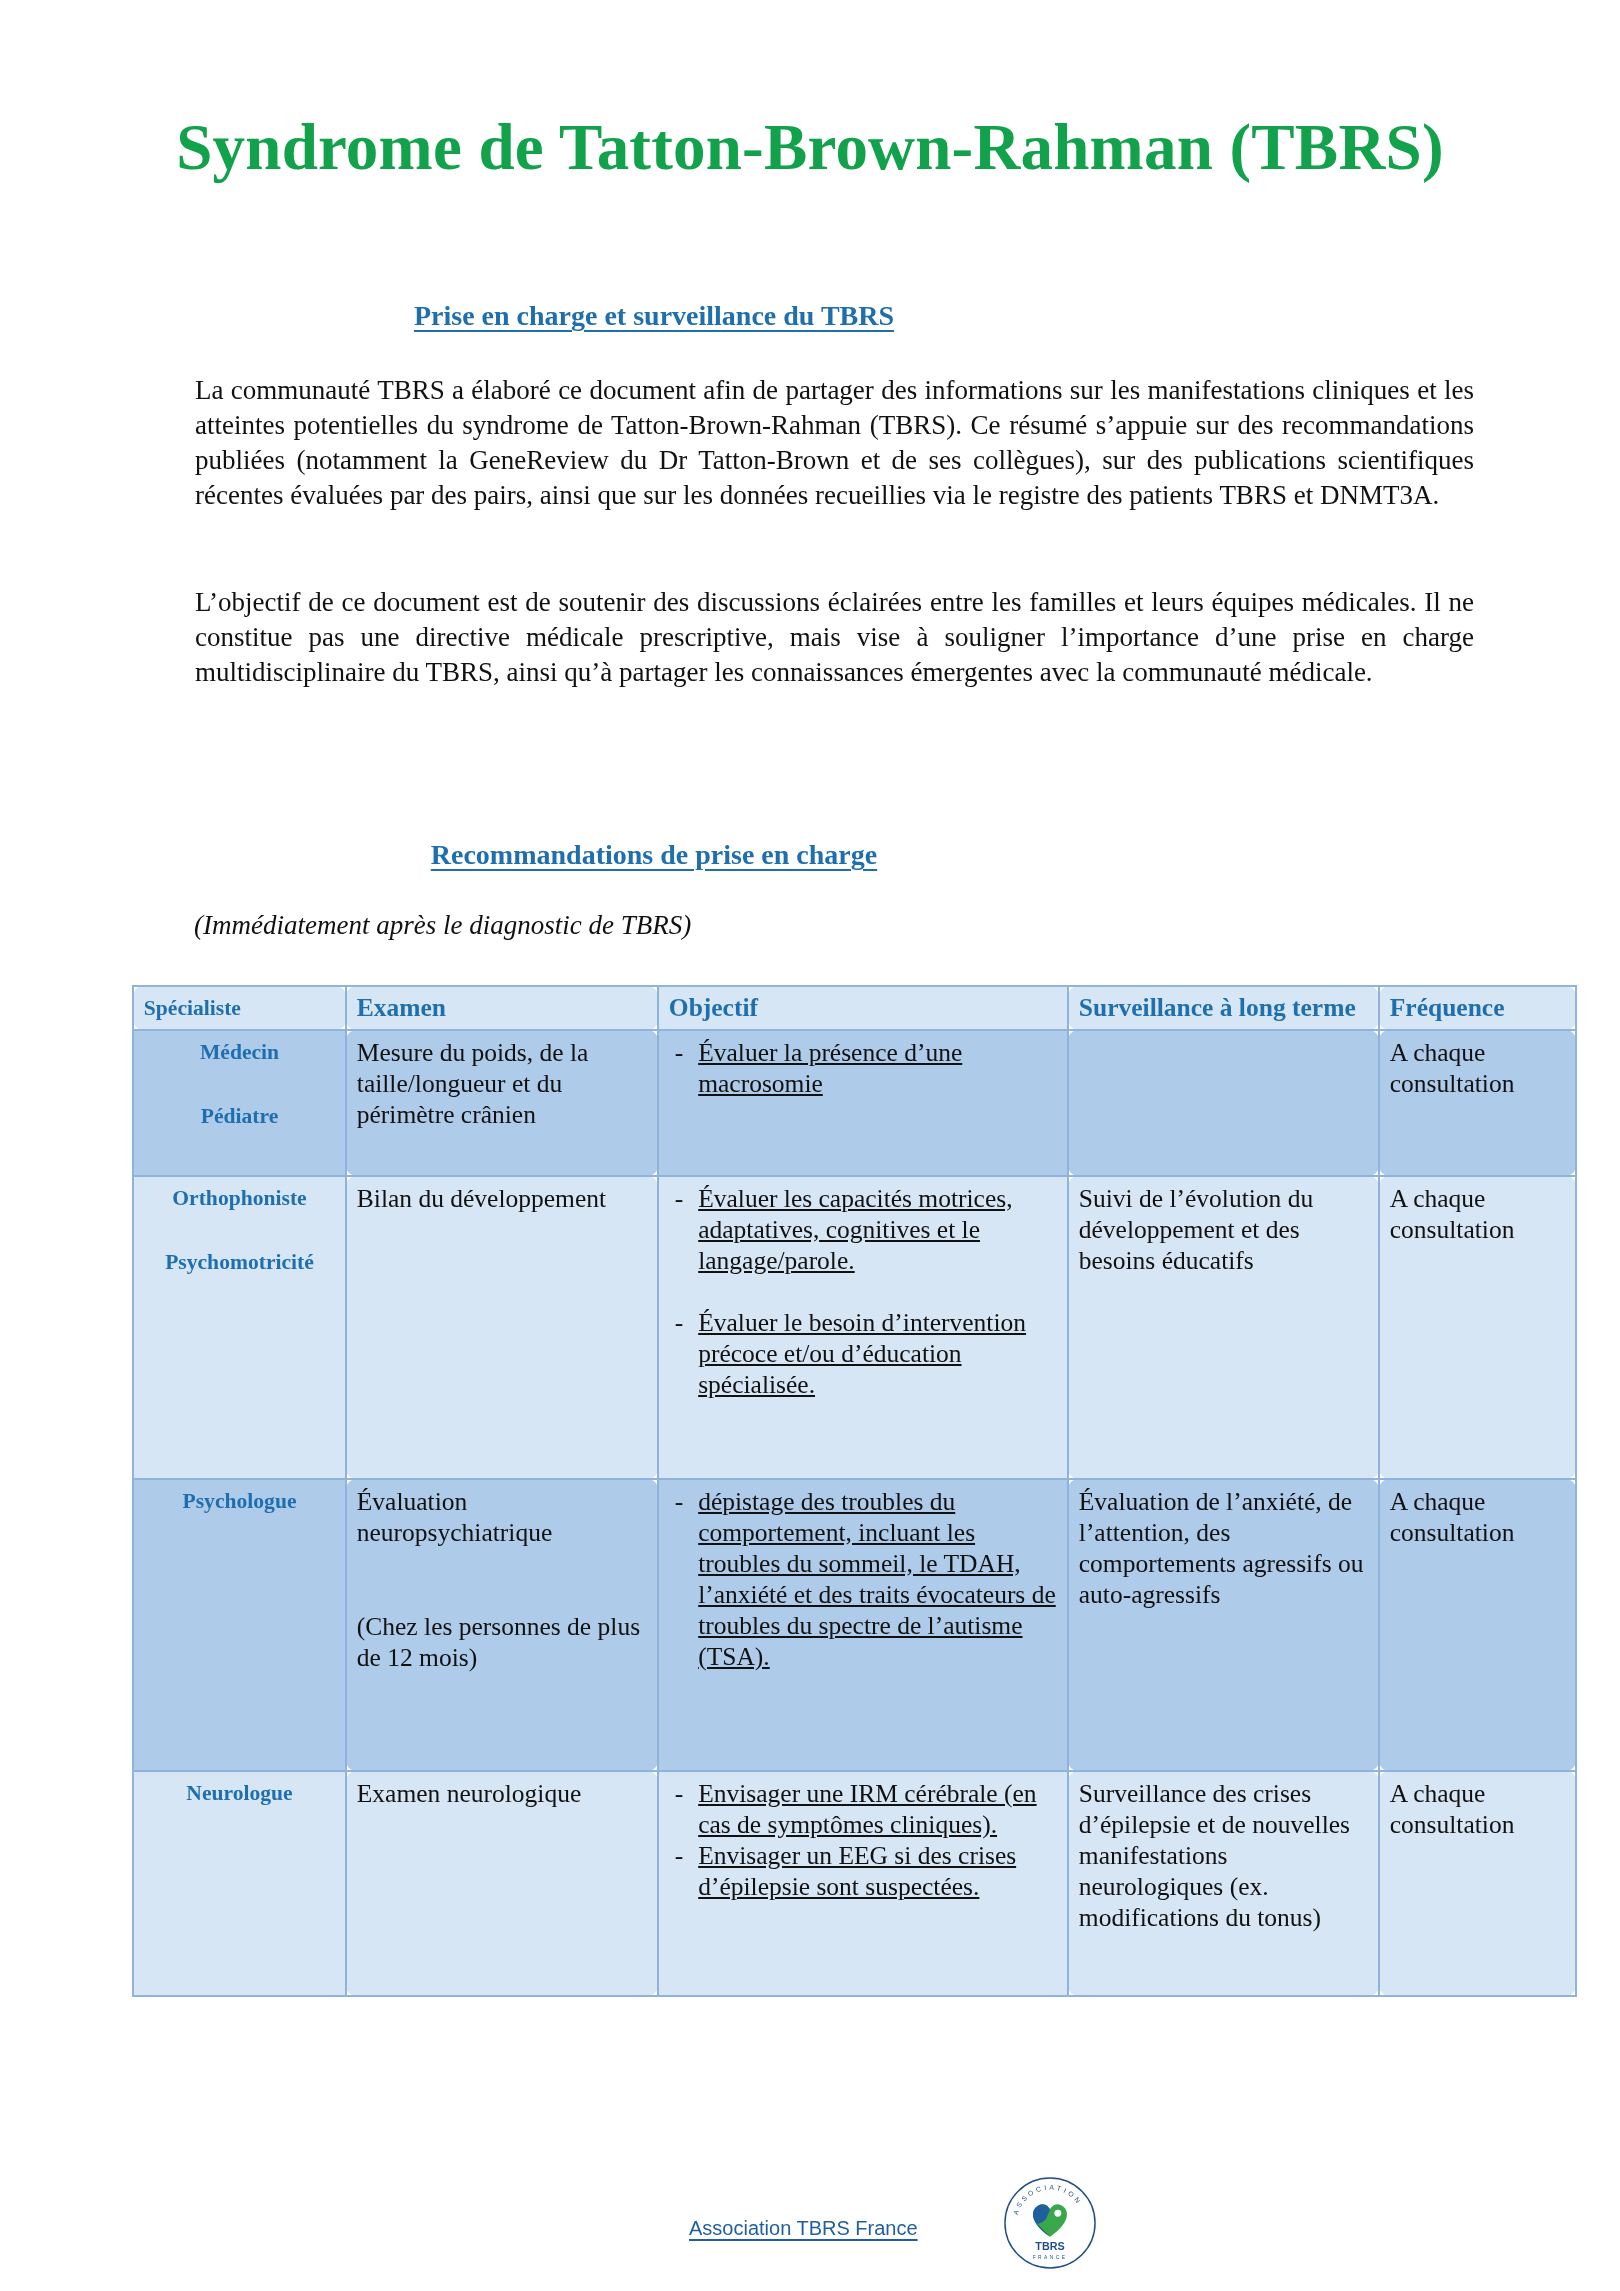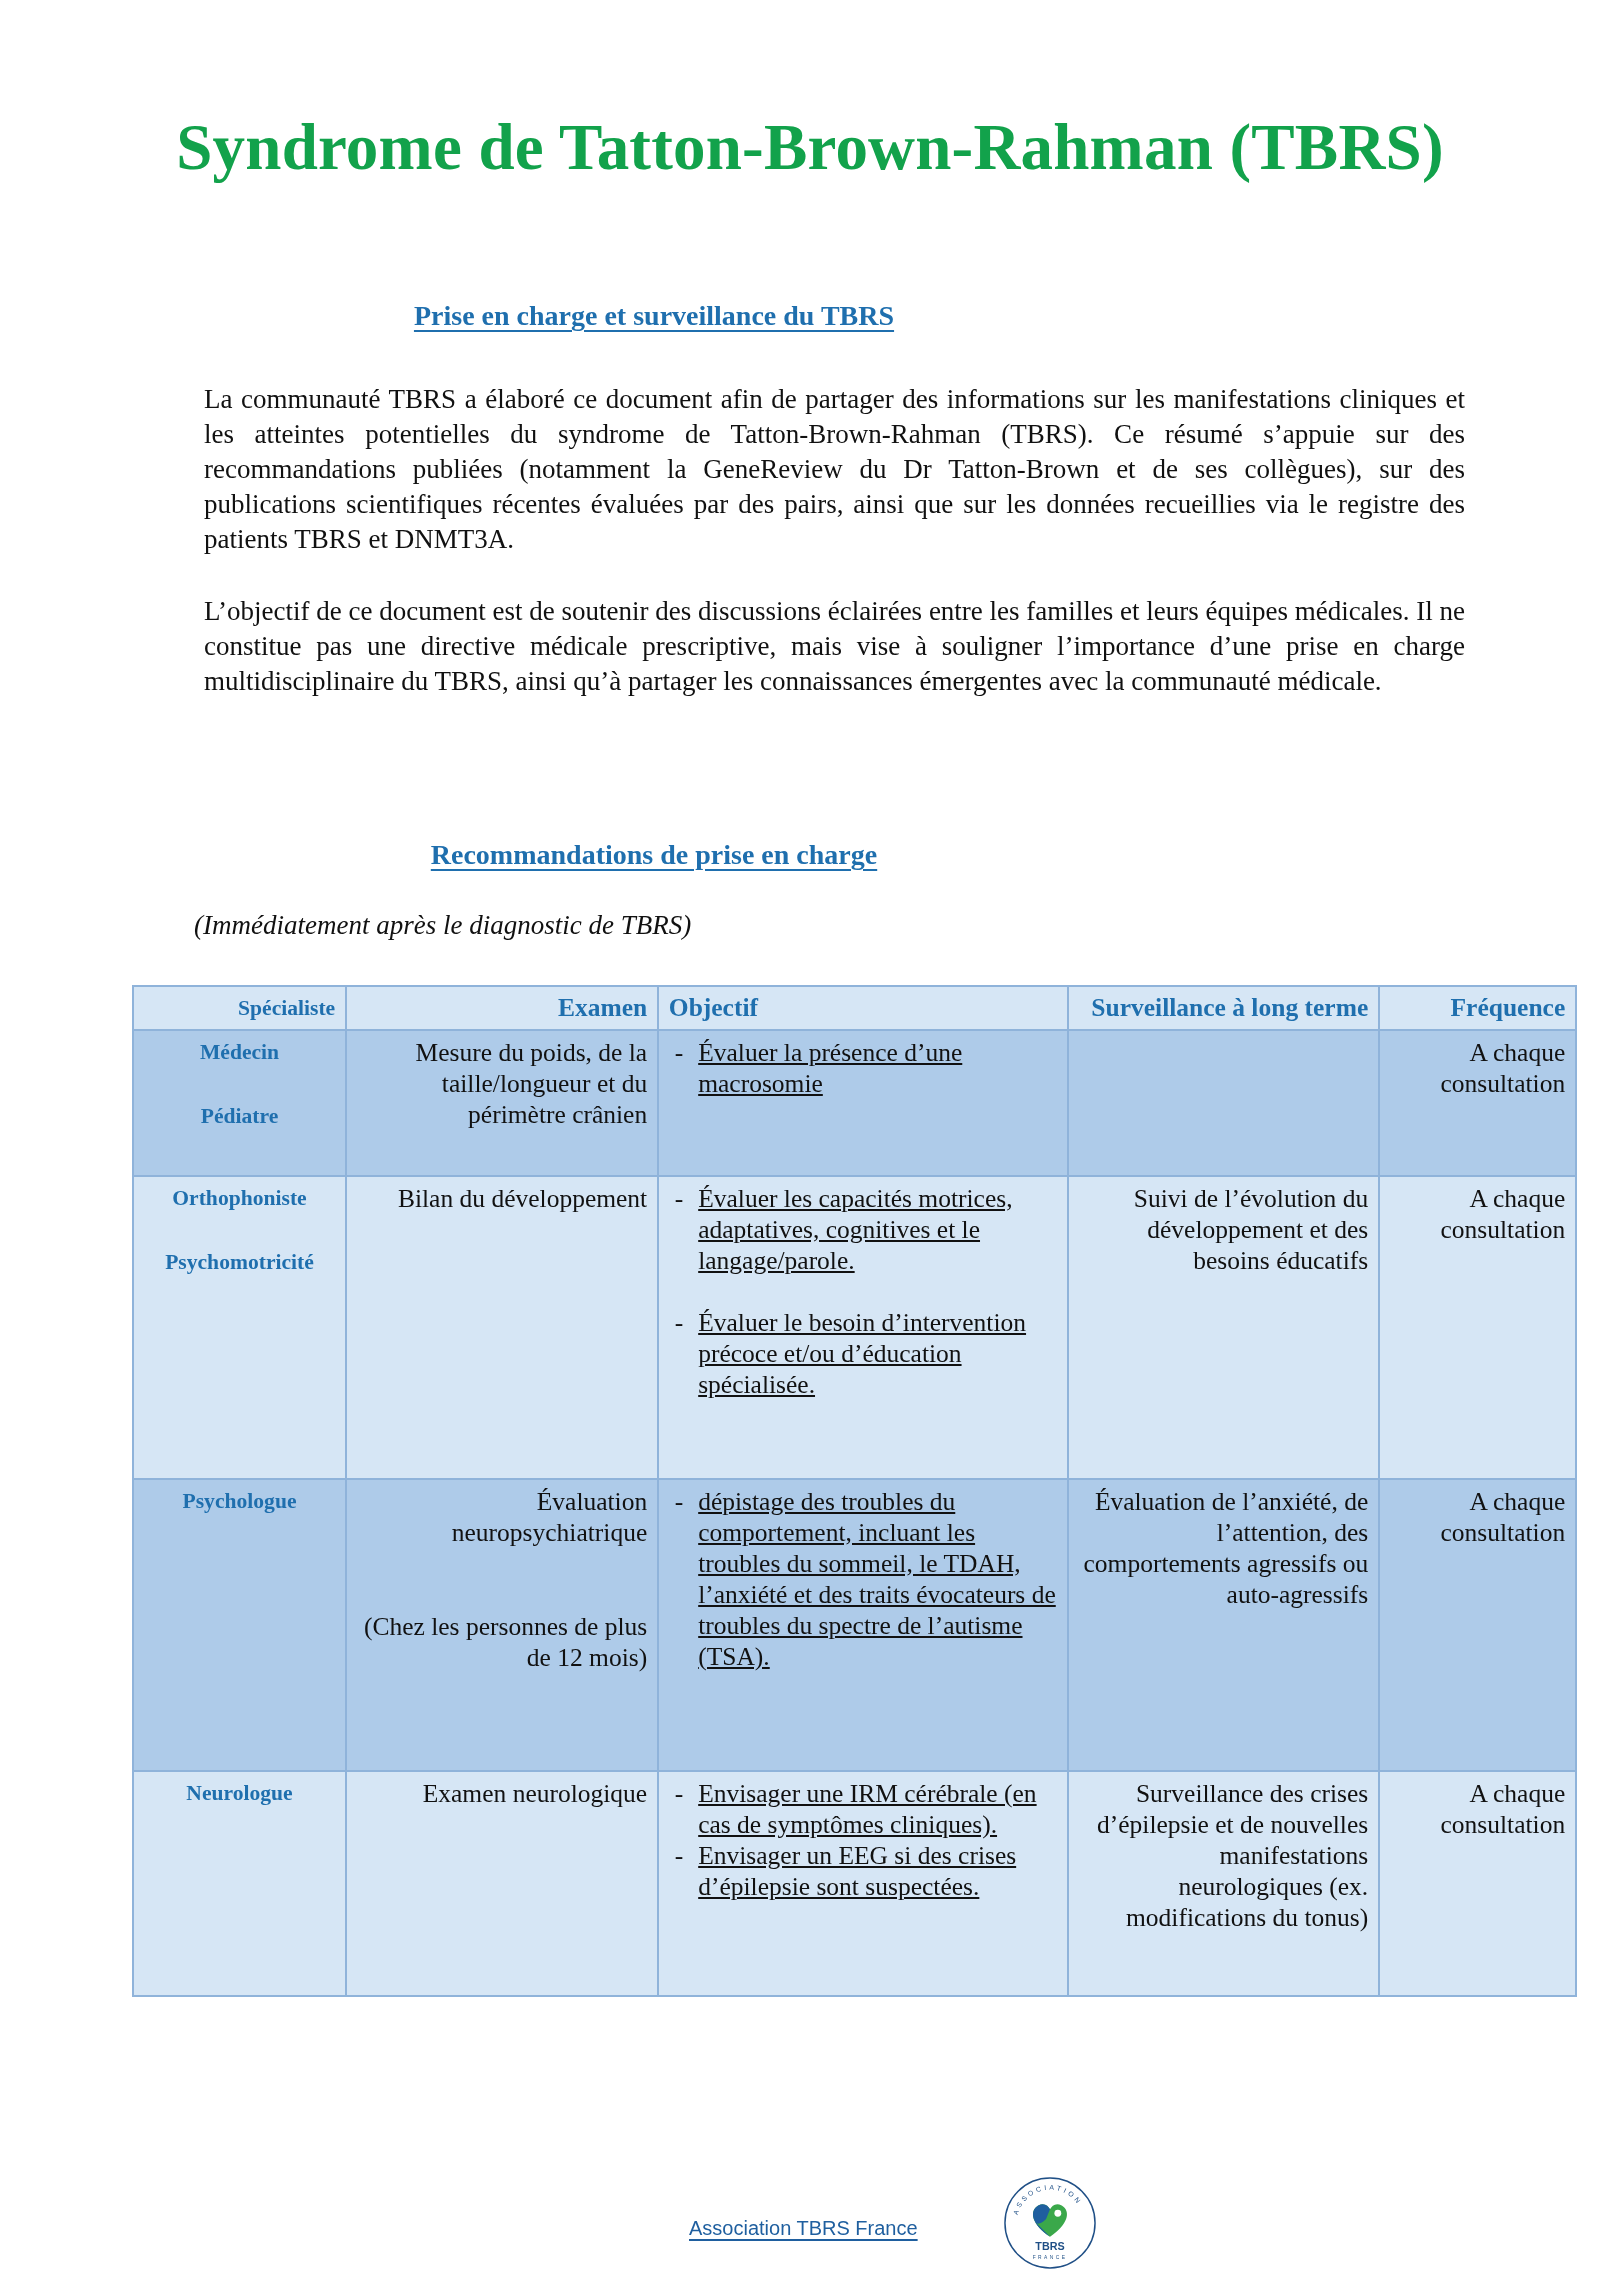--- a/index.html
+++ b/index.html
@@ -5,32 +5,32 @@
   html, body { margin: 0; padding: 0; background: #ffffff; }
   body { width: 1620px; height: 2292px; position: relative; overflow: hidden;
          font-family: "Liberation Serif", "DejaVu Serif", serif; color: #111; }
   .title { position: absolute; left: 0; top: 110px; width: 1620px; text-align: center;
            font-size: 65px; font-weight: bold; color: #12a24b; letter-spacing: 0.2px; }
   .h2 { position: absolute; left: 0; width: 1308px; text-align: center;
         font-size: 28px; font-weight: bold; color: #1f6fae; }
   .h2 span { text-decoration: underline; text-decoration-thickness: 2px; text-underline-offset: 4.9px; }
   .para { position: absolute; left: 194px; width: 1281px; font-size: 27px; line-height: 35px;
           text-align: justify; color: #111; }
-  .para p { margin: 10px; }
+  .para p { margin: 1px; }
   .subtitle { position: absolute; left: 194px; top: 910px; font-size: 27px; font-style: italic; color: #111; }
 
   table.rec { position: absolute; left: 132px; top: 985px; width: 1442px; border-collapse: collapse;
               table-layout: fixed; font-size: 25.5px; line-height: 31px; }
   table.rec td, table.rec th { border: 2.5px solid #8fb3da; vertical-align: top; padding: 5.9px 9.8px; }
   table.rec th { background: #d6e6f5; color: #1f6fae; font-weight: bold; font-size: 25.5px; line-height: 30px; }
   table.rec tr.alt td { background: #aecbe9; }
   table.rec tr.light td { background: #d6e6f5; }
   .spec { color: #1f6fae; font-weight: bold; font-size: 21.6px; text-align: center; }
   .spec div + div { margin-top: 33px; }
-  .center { text-align: right; }
+  .center { text-align: left; border-radius: 10px; }
   ul.bl { list-style: none; margin: 0; padding: 0 0 0 5.9px; text-decoration: underline; }
   ul.bl li { position: relative; padding-left: 23.5px; }
   ul.bl li::before { content: "-"; position: absolute; left: 0; top: 0; }
   ul.bl li.gap { margin-top: 31px; }
   .note { margin-top: 63px; }
 
   .footer { position: absolute; left: 689px; top: 2217px; font-family: "Liberation Sans", "DejaVu Sans", sans-serif;
             font-size: 20px; color: #1f5f9f; text-decoration: underline; text-underline-offset: 3.9px; }
   .logo { position: absolute; left: 1003px; top: 2176px; width: 94px; height: 94px; }
 </style>

